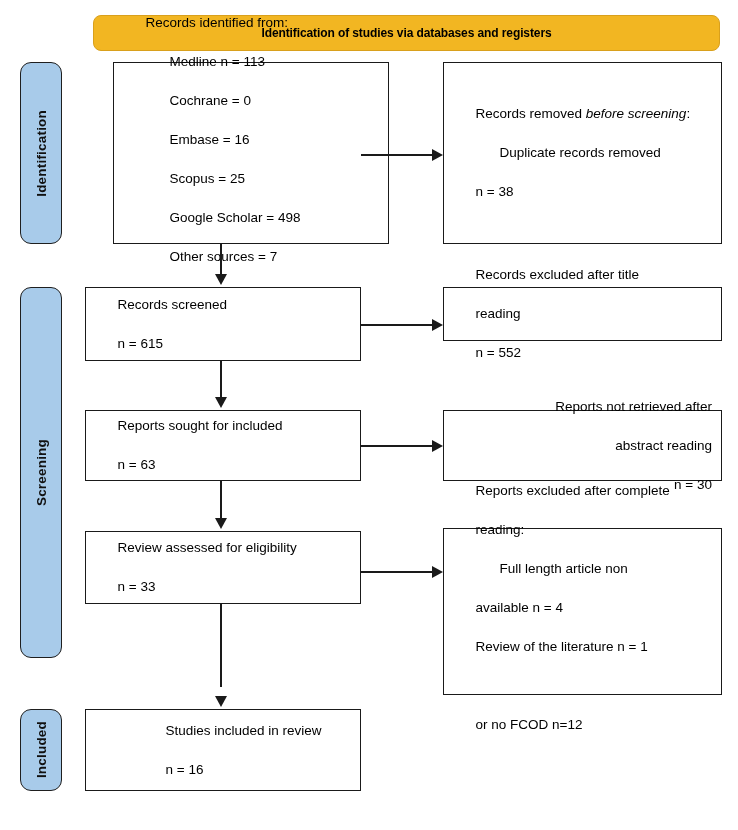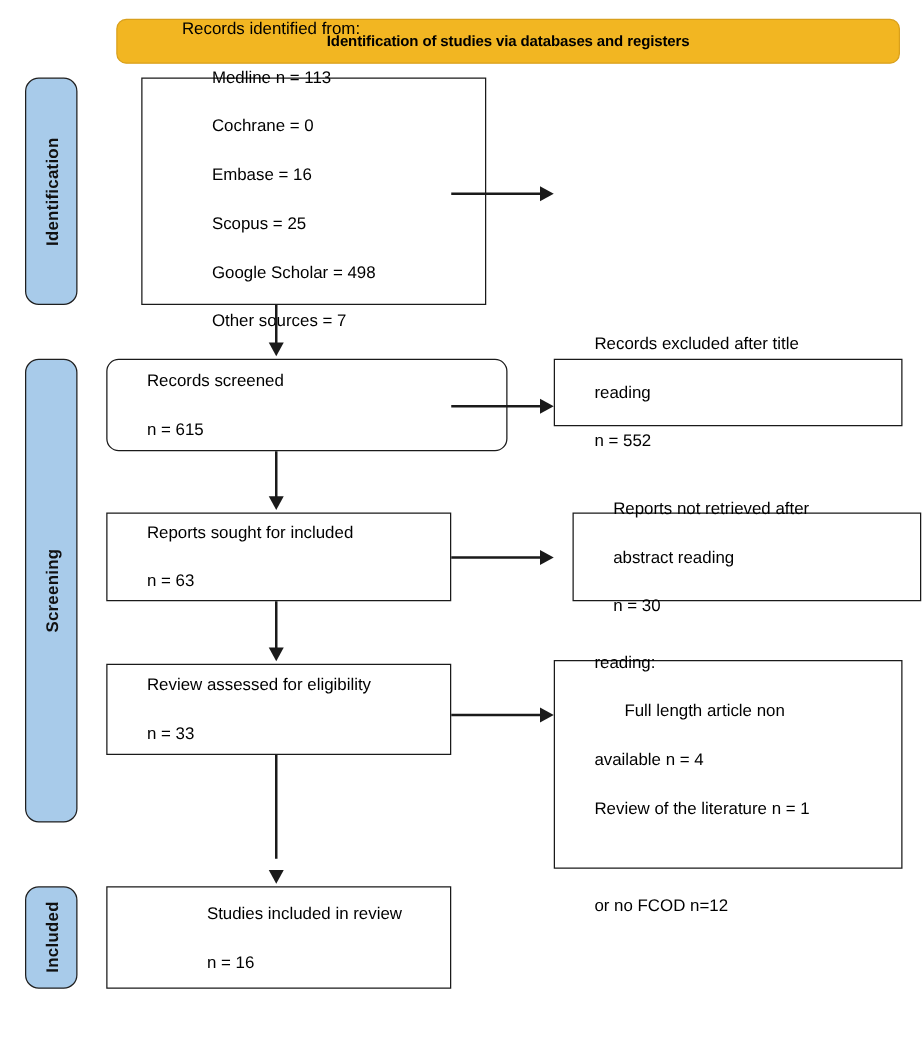--- a/index.html
+++ b/index.html
@@ -142,28 +142,35 @@
       <span>Records identified from:</span><br>
       <span class="ind"></span><span>Medline n = 113</span><br>
       <span class="ind"></span><span>Cochrane = 0</span><br>
       <span class="ind"></span><span>Embase = 16</span><br>
       <span class="ind"></span><span>Scopus = 25</span><br>
       <span class="ind"></span><span>Google Scholar = 498</span><br>
       <span class="ind"></span><span>Other sources = 7</span>
     </div>
   </div>
 
+  <div class="flow-box" style="left:443px; top:62px; width:279px; height:182px;">
+    <div class="box-text">
+      <span>Records removed </span><em>before screening</em><span>:</span><br>
+      <span class="ind"></span><span>Duplicate records removed</span><br>
+      <span>n = 38</span>
+    </div>
+  </div>
 
   <div class="conn-h" style="left:361px; top:154px; width:72px;"></div>
   <div class="arrow-right" style="left:432px; top:148.5px;"></div>
 
   <div class="conn-v" style="left:220px; top:244px; height:32px;"></div>
   <div class="arrow-down" style="left:214.5px; top:274px;"></div>
 
-  <div class="flow-box" style="left:85px; top:287px; width:321px; height:74px;border-radius:10px;">
+  <div class="flow-box" style="left:85px; top:287px; width:276px; height:74px;">
     <div class="box-text">
       <span>Records screened</span><br>
       <span>n = 615</span>
     </div>
   </div>
 
   <div class="flow-box" style="left:443px; top:287px; width:279px; height:54px;">
     <div class="box-text">
       <span>Records excluded after title</span><br>
       <span>reading</span><br>
@@ -177,21 +184,21 @@
   <div class="conn-v" style="left:220px; top:361px; height:38px;"></div>
   <div class="arrow-down" style="left:214.5px; top:397px;"></div>
 
   <div class="flow-box" style="left:85px; top:410px; width:276px; height:71px;">
     <div class="box-text">
       <span>Reports sought for included</span><br>
       <span>n = 63</span>
     </div>
   </div>
 
-  <div class="flow-box" style="left:458px; top:410px; width:279px; height:71px;">
+  <div class="flow-box" style="left:443px; top:410px; width:279px; height:71px;text-align:right;">
     <div class="box-text">
       <span>Reports not retrieved after</span><br>
       <span>abstract reading</span><br>
       <span>n = 30</span>
     </div>
   </div>
 
   <div class="conn-h" style="left:361px; top:445px; width:72px;"></div>
   <div class="arrow-right" style="left:432px; top:439.5px;"></div>
 
@@ -200,21 +207,21 @@
 
   <div class="flow-box" style="left:85px; top:531px; width:276px; height:73px;">
     <div class="box-text">
       <span>Review assessed for eligibility</span><br>
       <span>n = 33</span>
     </div>
   </div>
 
   <div class="flow-box" style="left:443px; top:528px; width:279px; height:167px;">
     <div class="box-text" style="margin-top:-8px;">
-      <br>
+      <span>Reports excluded after complete</span><br>
       <span>reading:</span><br>
       <span class="ind"></span><span>Full length article non</span><br>
       <span>available n = 4</span><br>
       <span>Review of the literature n = 1</span><br>
       <br>
       <span>or no FCOD n=12</span>
     </div>
   </div>
 
   <div class="conn-h" style="left:361px; top:571px; width:72px;"></div>

